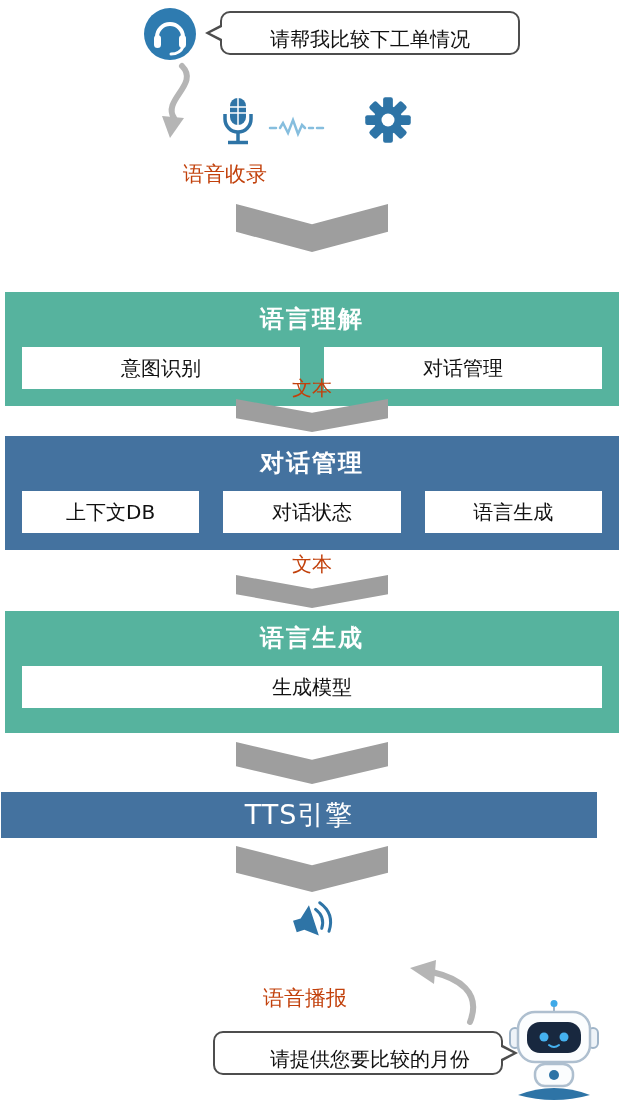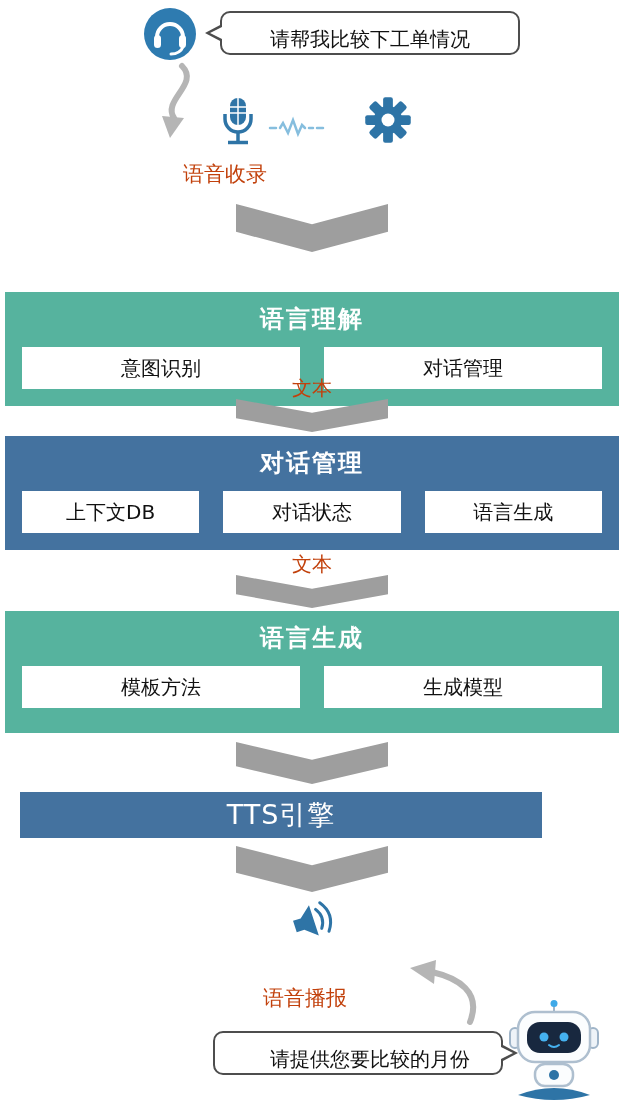--- a/index.html
+++ b/index.html
@@ -24,21 +24,21 @@
   .chevron { position:absolute; width:152px; background:#9e9e9e;
              clip-path:polygon(0 0,50% 42%,100% 0,100% 58%,50% 100%,0 58%); }
 
   
   .block { position:absolute; left:5px; width:614px; }
   .bg-teal { background:#56b39e; }
   .bg-blue { background:#44729f; }
   .block-title { text-align:center; color:#fff; font-weight:700; font-size:24px; padding-top:11px; letter-spacing:2px; }
   .block-items { display:flex; gap:24px; padding:12px 17px 0; }
   .block-item { flex:1; background:#fff; text-align:center; font-size:20px; height:42px; line-height:42px; color:#111; }
-  .tts-bar { position:absolute; left:20px; top:792px; width:522px; height:46px; background:#44729f;
+  .tts-bar { position:absolute; left:1px; top:792px; width:596px; height:46px; background:#44729f;
              color:#fff; text-align:center; font-size:27px; line-height:46px; letter-spacing:1px; }
 </style>
 </head>
 <body>
 
 <div class="canvas">
 
   <svg class="abs" style="left:142px; top:6px;" width="56" height="56" viewBox="0 0 56 56">
     <circle cx="28" cy="28" r="26" fill="#2e7bb0"></circle>
     <path d="M15 31 a13 13 0 0 1 26 0" fill="none" stroke="#fff" stroke-width="4"></path>
@@ -111,21 +111,20 @@
       <div class="block-item">语言生成</div>
     </div>
   </div>
 
   <div class="label" style="left:232px; top:551px; width:160px; font-size:20px;">文本</div>
   <div class="chevron" style="left:236px; top:575px; height:33px;"></div>
 
   <div class="block bg-teal" style="top:611px; height:122px;">
     <div class="block-title">语言生成</div>
     <div class="block-items">
-      <div class="block-item">模板方法</div>
       <div class="block-item">生成模型</div>
     </div>
   </div>
 
   <div class="chevron" style="left:236px; top:742px; height:42px;"></div>
 
   <div class="tts-bar">TTS引擎</div>
 
   <div class="chevron" style="left:236px; top:846px; height:46px;"></div>
 

